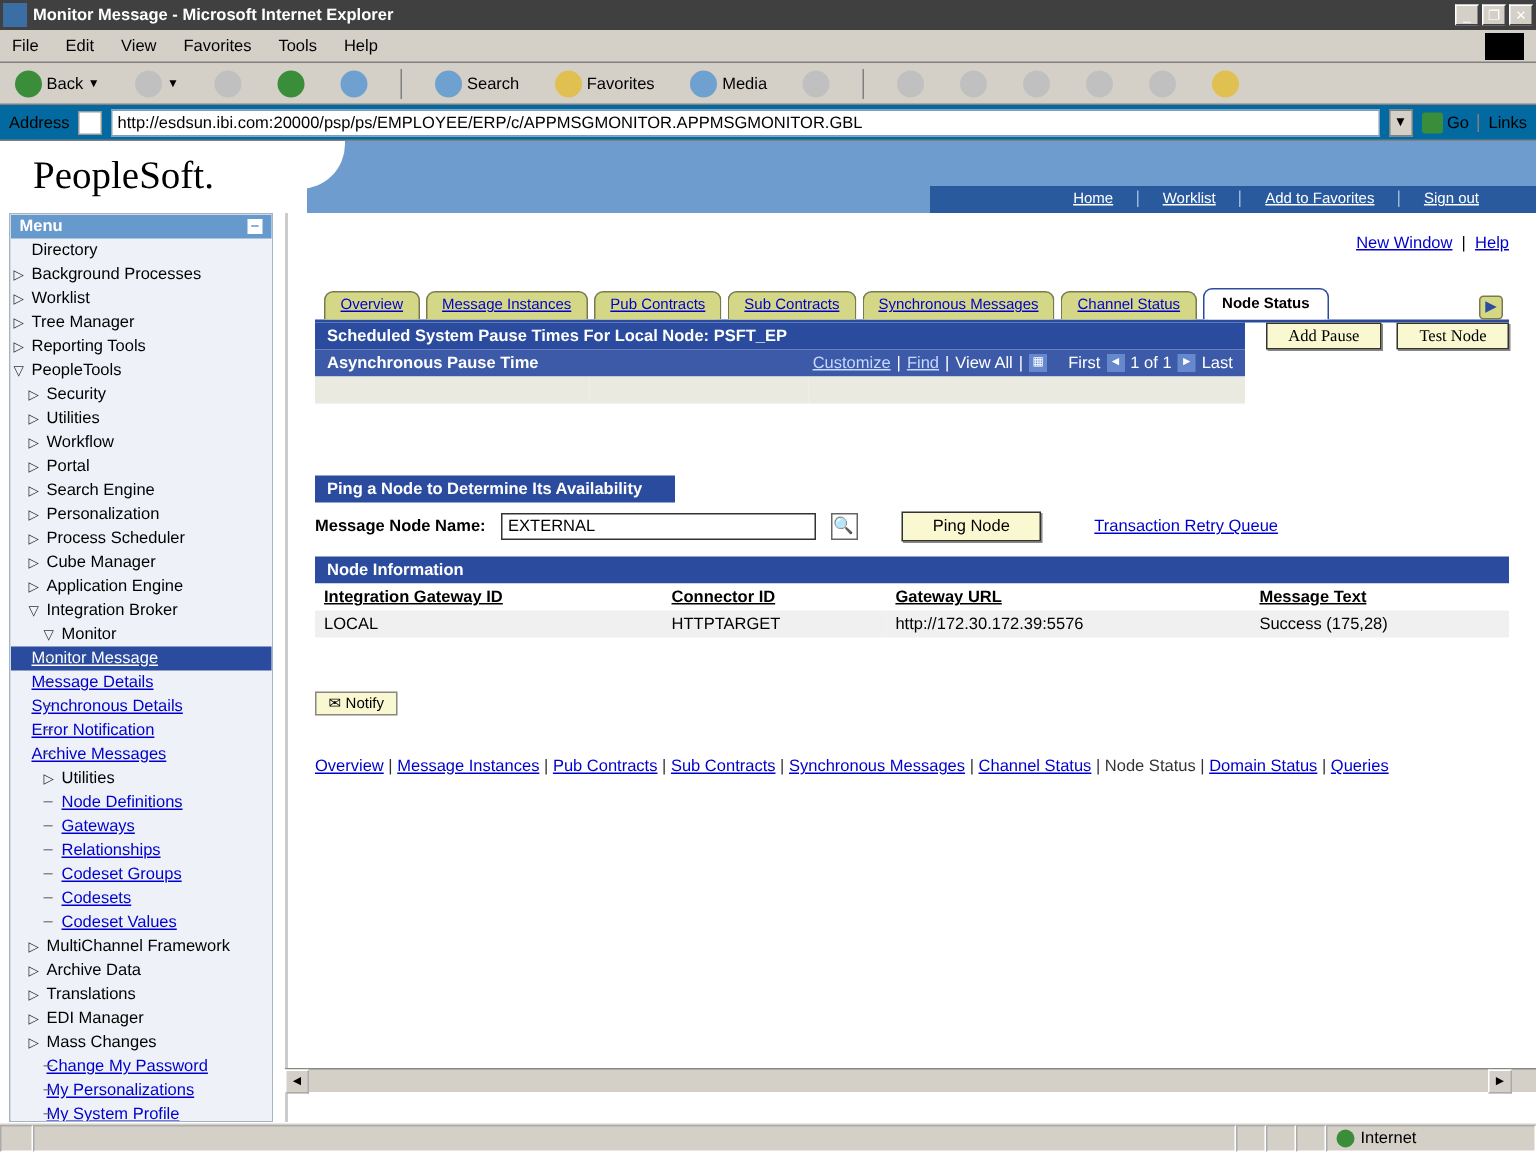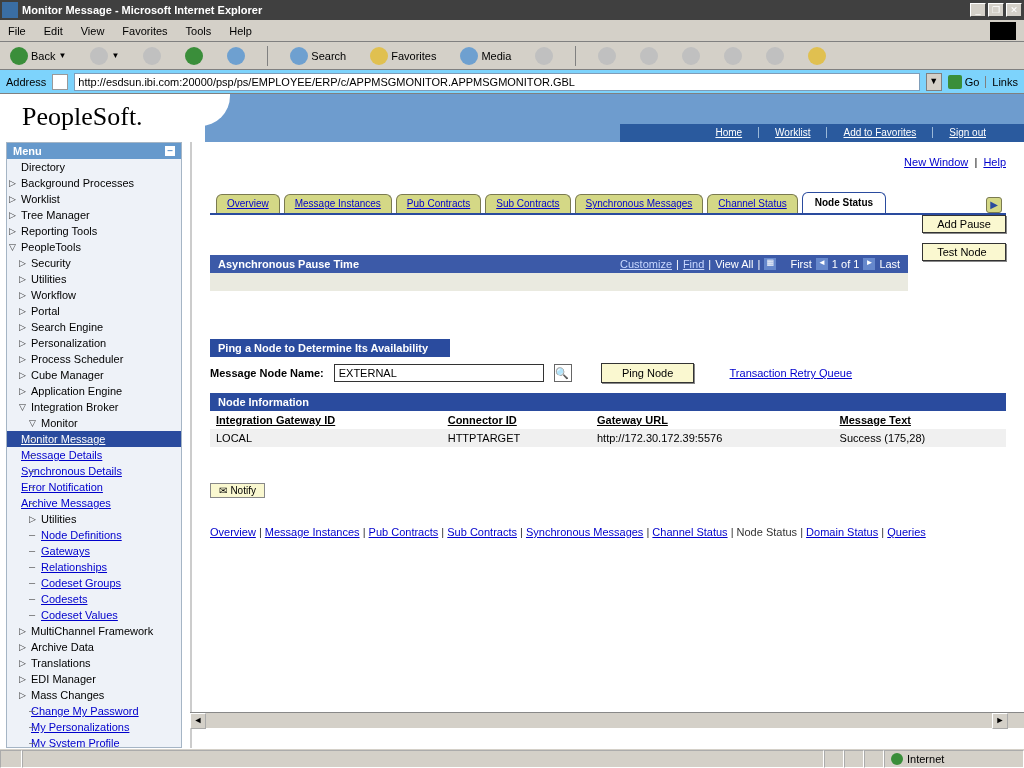--- a/index.html
+++ b/index.html
@@ -17,21 +17,21 @@
 .menubar span { margin-right: 18px; cursor: default; }
 .menubar .winflag { margin-left: auto; width: 26px; height: 18px; background: #000; }
 
 
 .toolbar { background: #d4d0c8; height: 28px; display: flex; align-items: center; padding: 0 6px; border-bottom: 1px solid #808080; gap: 16px; }
 .tbtn { display: flex; align-items: center; gap: 3px; padding: 2px 4px; cursor: default; }
 .tbtn .ico { width: 18px; height: 18px; border-radius: 9px; display:inline-block; }
 .sep { width: 1px; height: 20px; background: #808080; margin: 0 2px; }
 
 
-.addrbar { background: #7dd3fc; height: 24px; display: flex; align-items: center; padding: 0 6px; border-bottom: 1px solid #808080; gap: 6px; justify-content: flex-end; }
+.addrbar { background: #0369a1; height: 24px; display: flex; align-items: center; padding: 0 6px; border-bottom: 1px solid #808080; gap: 6px; justify-content: flex-end; }
 .addrbar input { flex: 1; height: 18px; font-size: 11px; padding: 0 3px; border: 1px solid #7f9db9; background: #fff; }
 .addrbar .dropbtn { width: 16px; height: 18px; background:#d4d0c8; border:1px solid #808080; text-align:center; line-height:14px; font-size:9px;}
 .gobtn { display: flex; align-items: center; gap: 3px; cursor: default; }
 .linksbtn { border-left: 1px solid #808080; padding-left: 6px; }
 
 
 .content { position: absolute; top: 94px; left: 0; right: 0; bottom: 20px; background: #fff; overflow: hidden; }
 
 
 .psheader { height: 48px; position: relative; background: linear-gradient(to right, #fff 0%, #fff 20%, #6e9cce 20%, #6e9cce 100%); }
@@ -67,36 +67,36 @@
 .toplinks a { color: #0000cc; text-decoration: underline; font-size: 11px; }
 
 
 .tabs { display: flex; gap: 4px; border-bottom: 2px solid #2a4b9e; padding-left: 6px; align-items:flex-end; }
 .tab { background: #d4d886; border: 1px solid #7a7a50; border-bottom: none; border-radius: 6px 6px 0 0; padding: 2px 10px; color: #0000cc; text-decoration: underline; cursor: pointer; font-size:10px; line-height:14px;}
 .tab.active { background: #fff; color: #000; text-decoration: none; font-weight: bold; border-color:#2a4b9e; padding:3px 12px;}
 .tabarrow { background:#d4d886; border:1px solid #7a7a50; border-radius:3px; width:16px; height:16px; text-align:center; line-height:14px; color:#2a4b9e; font-size:10px; margin-left:auto; margin-right:4px;}
 
 
 .sectionhdr { background: #2a4b9e; color: #fff; font-weight: bold; padding: 3px 8px; margin-top: 0; font-size:11px;}
-.subhdr { background: #3c5aa8; color: #fff; padding: 3px 8px; display: flex; align-items: center; font-size:11px;margin-top:40px;}
+.subhdr { background: #3c5aa8; color: #fff; padding: 3px 8px; display: flex; align-items: center; font-size:11px;}
 .subhdr .left { font-weight: bold; }
 .subhdr .right { margin-left: auto; display: flex; align-items: center; gap: 4px; }
 .subhdr a { color: #c8d8ff; text-decoration: underline; }
 .subhdr .navico { width:12px; height:12px; background:#6688cc; display:inline-block; text-align:center; line-height:10px; color:#fff; font-size:8px;}
 
 
 .datatable { width: 100%; border-collapse: collapse; }
 .datatable th { text-align: left; font-weight: bold; padding: 3px 6px; background: #fff; text-decoration: underline; font-size:11px;}
 .datatable td { padding: 3px 6px; font-size:11px;}
 .datatable tr.datarow { background: #f0f0f0; }
 .datatable tr.stripe { background: #eaeae0; }
 
 
 .ybtn { background: #faf8d0; border: 1px solid #333; padding: 2px 14px; font-size: 11px; cursor: pointer; box-shadow: 1px 1px 0 #888; display:inline-block;}
-.sidebtns { display: flex; flex-direction: column; gap: 10px; }
+.sidebtns { display: flex; flex-direction: row; gap: 10px; font-family: Liberation Serif, serif; }
 .twocol { display: flex; gap: 14px; align-items: flex-start; }
 .twocol .maincol { flex: 1; }
 
 
 .pingrow { display: flex; align-items: center; gap: 10px; margin: 6px 0 10px 0; }
 .pingrow label { font-weight: bold; }
 .pingrow input { width: 210px; height: 18px; border: 1px solid #333; font-size: 11px; padding: 1px 4px; }
 .lookup { width: 18px; height: 18px; border: 1px solid #666; text-align: center; line-height: 16px; cursor: pointer; background:#fff;}
 
 
@@ -278,20 +278,21 @@
           <div class="tab">Sub Contracts</div>
           <div class="tab">Synchronous Messages</div>
           <div class="tab">Channel Status</div>
           <div class="tab active">Node Status</div>
           <div class="tabarrow">▶</div>
         </div>
 
       
       <div class="twocol">
         <div class="maincol">
+          <div class="sectionhdr">Scheduled System Pause Times For Local Node: PSFT_EP</div>
           <div class="subhdr">
             <span class="left">Asynchronous Pause Time</span>
             <span class="right">
               <a>Customize</a> |
               <a>Find</a> |
               <span>View All</span> |
               <span class="navico">▦</span>
               &nbsp;&nbsp;
               <span>First</span>
               <span class="navico">◄</span>

